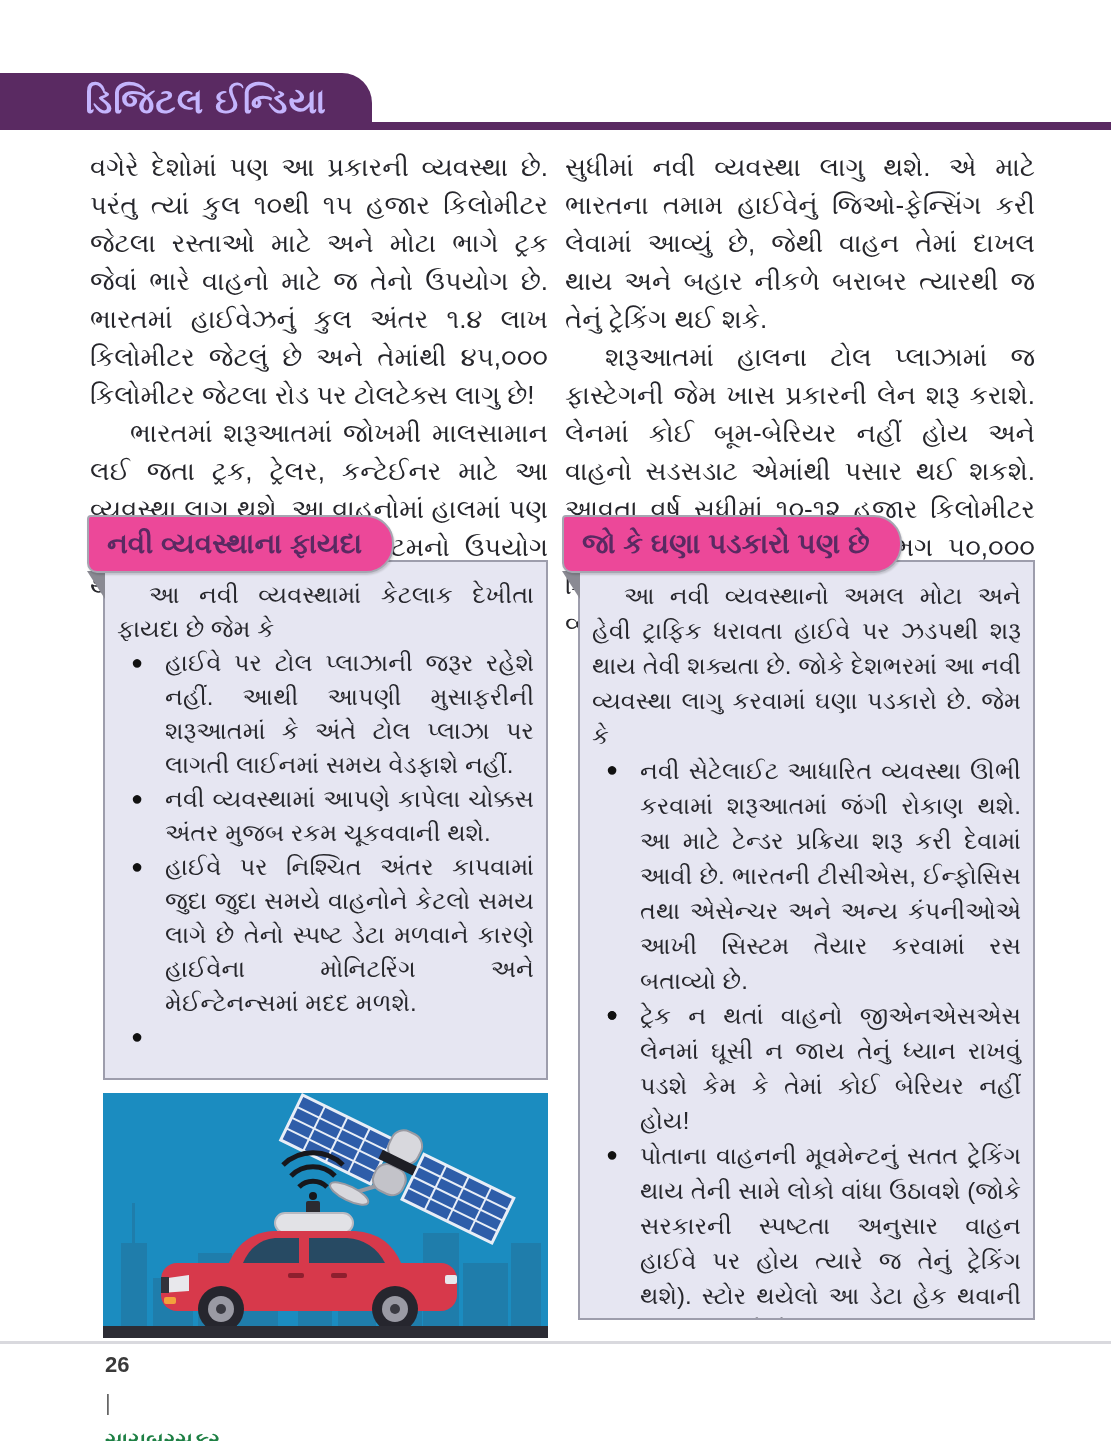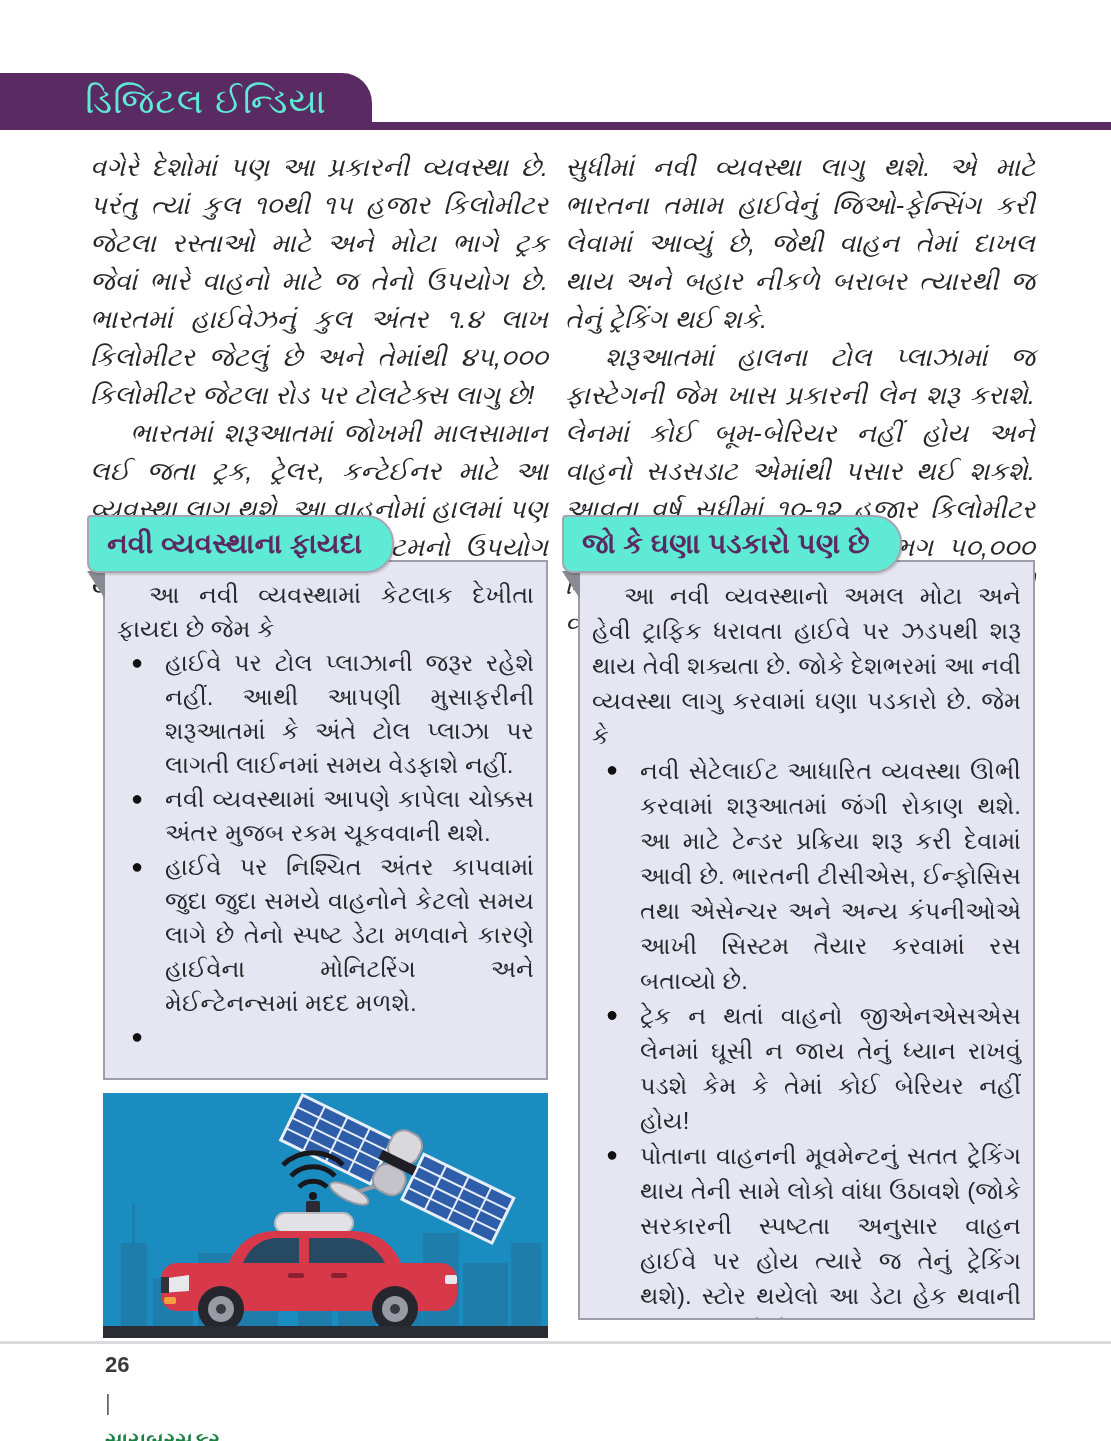--- a/index.html
+++ b/index.html
@@ -13,39 +13,39 @@
     position:absolute; left:0; top:122px; width:1111px; height:8px;
     background:#5a2a62;
   }
   .header-tab {
     position:absolute; left:0; top:73px; width:372px; height:57px;
     background:#5a2a62; border-radius:0 30px 0 0;
     display:flex; align-items:center; justify-content:center;
     padding-left:40px; box-sizing:border-box; z-index:2;
   }
   .header-tab .title {
-    color:#5eead4; font-size:35px; font-weight:normal; letter-spacing:1px;text-align:center;
+    color:#c4b5fd; font-size:35px; font-weight:bold; letter-spacing:1px;text-align:center;
   }
   
   .col { position:absolute; top:148px; font-size:26px; line-height:38px;
          text-align:justify; }
-  .col p { margin:0;font-style:italic; }
+  .col p { margin:0; }
   .col p.indent { text-indent:40px; }
   .col-left  { left:90px;  width:458px; }
   .col-right { left:565px; width:470px; }
   
   .infobox {
     position:absolute; background:#e6e6f2; border:2px solid #9d9dac;
     box-sizing:border-box;
   }
   #benefits-box   { left:103px; top:560px; width:445px; height:520px; }
   #challenges-box { left:578px; top:560px; width:457px; height:760px; }
   .box-tab {
     position:absolute; left:-18px; top:-47px; height:58px;
-    background:#5eead4; border:2px solid #a6a6b2;
+    background:#ec4899; border:2px solid #a6a6b2;
     border-radius:4px 28px 28px 10px;
     display:flex; align-items:center;
     padding:0 30px 0 18px; box-sizing:border-box; z-index:3;
     box-shadow:1px 2px 2px rgba(0,0,0,0.15);
   }
   .box-tab .tab-title { color:#5a2a62; font-size:28px; font-weight:bold; }
   .box-fold {
     position:absolute; left:-18px; top:9px; width:18px; height:28px;
     background:#8a8a93; clip-path:polygon(0 0, 100% 0, 100% 100%);
     z-index:1;

